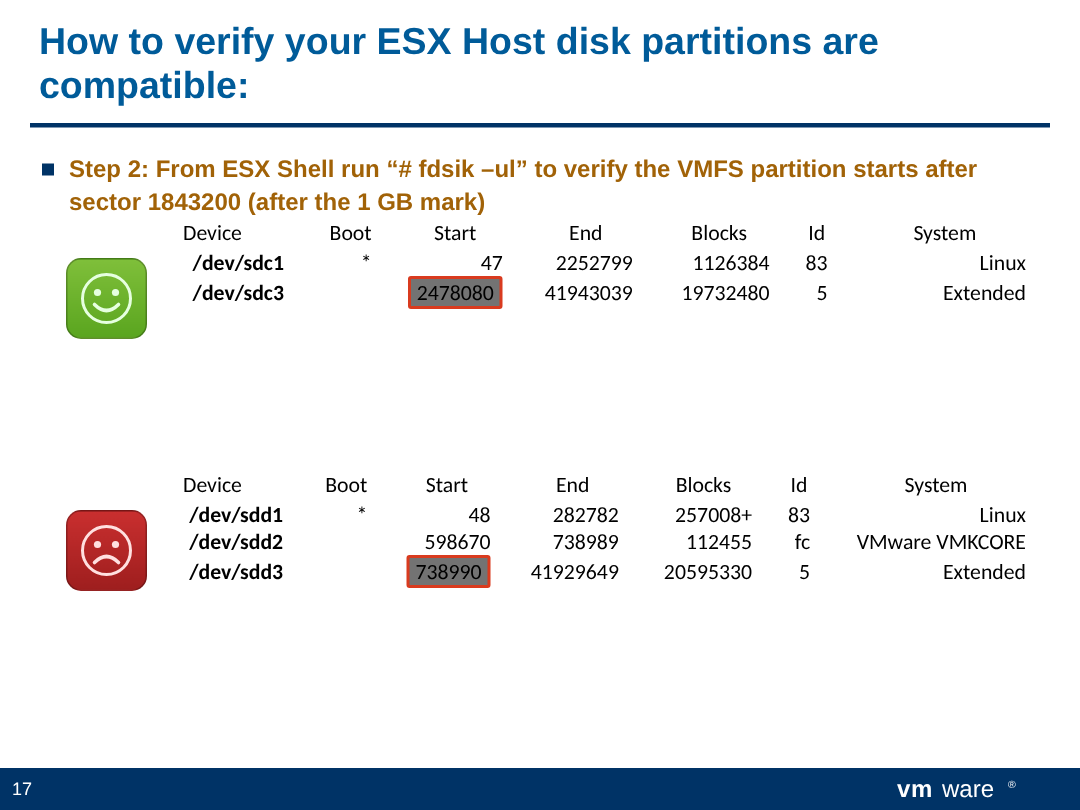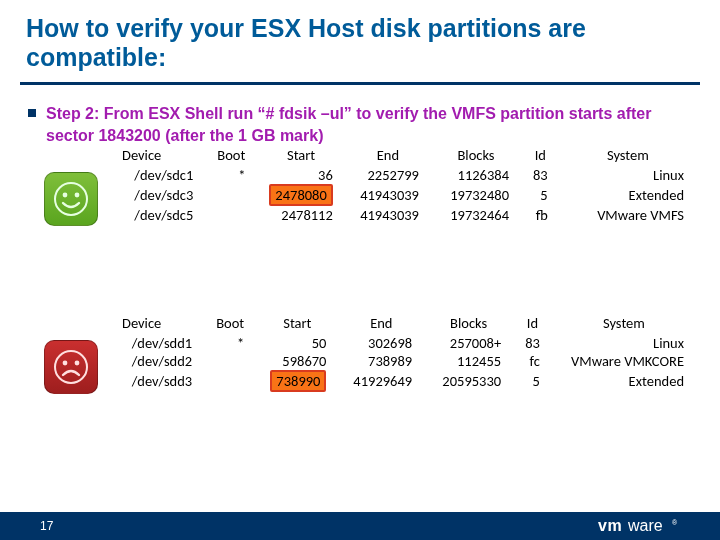--- a/index.html
+++ b/index.html
@@ -1,43 +1,43 @@
 <!DOCTYPE html>
 <html><head>
 <meta charset="utf-8">
 <style>
   * { margin: 0; padding: 0; box-sizing: border-box; }
   body { width: 720px; height: 540px; background: #fff; font-family: Arial, sans-serif; position: relative; overflow: hidden; }
   .title { color: #005b99; font-size: 25px; font-weight: bold; padding: 14px 0 0 26px; }
   .rule { height: 3px; background: #003366; margin: 10px 20px 0 20px; }
   .bullet-row { display: flex; align-items: flex-start; margin: 18px 0 0 28px; }
   .bullet-sq { width: 8px; height: 8px; background: #003366; margin-top: 6px; flex: 0 0 auto; }
-  .bullet-text { font-size: 16px; font-weight: bold; color: #a21caf; margin-left: 10px; line-height: 1.35; max-width: 640px; }
+  .bullet-text { font-size: 16px; font-weight: bold; color: #a16207; margin-left: 10px; line-height: 1.35; max-width: 640px; }
   .panel { position: absolute; left: 44px; right: 24px; }
   .panel-good { top: 146px; }
   .panel-bad  { top: 314px; }
   .face { width: 54px; height: 54px; border-radius: 10px; display: flex; align-items: center; justify-content: center; position: absolute; left: 0; top: 26px; border: 1px solid rgba(0,0,0,0.25); }
   .face-good { background: linear-gradient(#7fbf3a,#5aa51f); }
   .face-bad  { background: linear-gradient(#c92f2f,#9e1e1e); }
   .table { margin-left: 78px; border-collapse: collapse; font-family: Calibri, Arial, sans-serif; font-size: 14.5px; color: #000; }
   .table th { font-weight: normal; text-align: center; padding: 0 12px 2px 12px; }
   .table th:first-child { text-align: left; padding-left: 0; }
   .table td { text-align: right; padding: 0 12px; white-space: nowrap; }
-  .table td:first-child { text-align: right; padding-left: 0; }
+  .table td:first-child { text-align: center; padding-left: 0; font-weight: bold; }
   .table col.dev  { width: 90px; }
   .table col.boot { width: 28px; }
   .table col.start{ width: 84px; }
   .table col.end  { width: 88px; }
   .table col.blk  { width: 94px; }
   .table col.id   { width: 32px; }
   .table col.sys  { width: 150px; }
   .sys { text-align: left; }
-  .hl { display: inline-block; border: 2px solid #d93b1f; border-radius: 2px; background: #f97316; padding: 0 4px; }
+  .hl { display: inline-block; border: 2px solid #d93b1f; border-radius: 2px; background: #737373; padding: 0 4px; }
   .footer { position: absolute; left: 0; right: 0; bottom: 0; height: 28px; background: #003366; display: flex; align-items: center; }
-  .pagenum { color: #fff; font-size: 12px; margin-left: 40px; text-align: right; }
+  .pagenum { color: #fff; font-size: 12px; margin-left: 8px; text-align: right; }
   .logo { position: absolute; right: 22px; bottom: 4px; }
 </style>
 </head>
 <body>
 
 <div class="title">How to verify your ESX Host disk partitions are compatible:</div>
 <div class="rule"></div>
 
 <div class="bullet-row">
   <div class="bullet-sq"></div>
@@ -71,43 +71,34 @@
           <th>End</th>
           <th>Blocks</th>
           <th>Id</th>
           <th class="sys">System</th>
         </tr>
       </thead>
     <tbody id="body-good">
         <tr>
           <td>/dev/sdc1</td>
           <td>*</td>
-          <td>36</td>
+          <td>47</td>
           <td>2252799</td>
           <td>1126384</td>
           <td>83</td>
           <td class="sys">Linux</td>
         </tr>
         <tr>
           <td>/dev/sdc3</td>
           <td></td>
           <td><span class="hl">2478080</span></td>
           <td>41943039</td>
           <td>19732480</td>
           <td>5</td>
           <td class="sys">Extended</td>
-        </tr>
-        <tr>
-          <td>/dev/sdc5</td>
-          <td></td>
-          <td>2478112</td>
-          <td>41943039</td>
-          <td>19732464</td>
-          <td>fb</td>
-          <td class="sys">VMware VMFS</td>
         </tr>
       </tbody>
   </table>
 </div>
 
 <div class="panel panel-bad">
   <div class="face face-bad">
     <svg width="40" height="40" viewBox="0 0 40 40">
       <circle cx="20" cy="20" r="16" fill="none" stroke="#ffe0e0" stroke-width="2"></circle>
       <circle cx="14" cy="16" r="2.4" fill="#ffe0e0"></circle>
@@ -133,22 +124,22 @@
           <th>End</th>
           <th>Blocks</th>
           <th>Id</th>
           <th class="sys">System</th>
         </tr>
       </thead>
     <tbody id="body-bad">
         <tr>
           <td>/dev/sdd1</td>
           <td>*</td>
-          <td>50</td>
-          <td>302698</td>
+          <td>48</td>
+          <td>282782</td>
           <td>257008+</td>
           <td>83</td>
           <td class="sys">Linux</td>
         </tr>
         <tr>
           <td>/dev/sdd2</td>
           <td></td>
           <td>598670</td>
           <td>738989</td>
           <td>112455</td>

